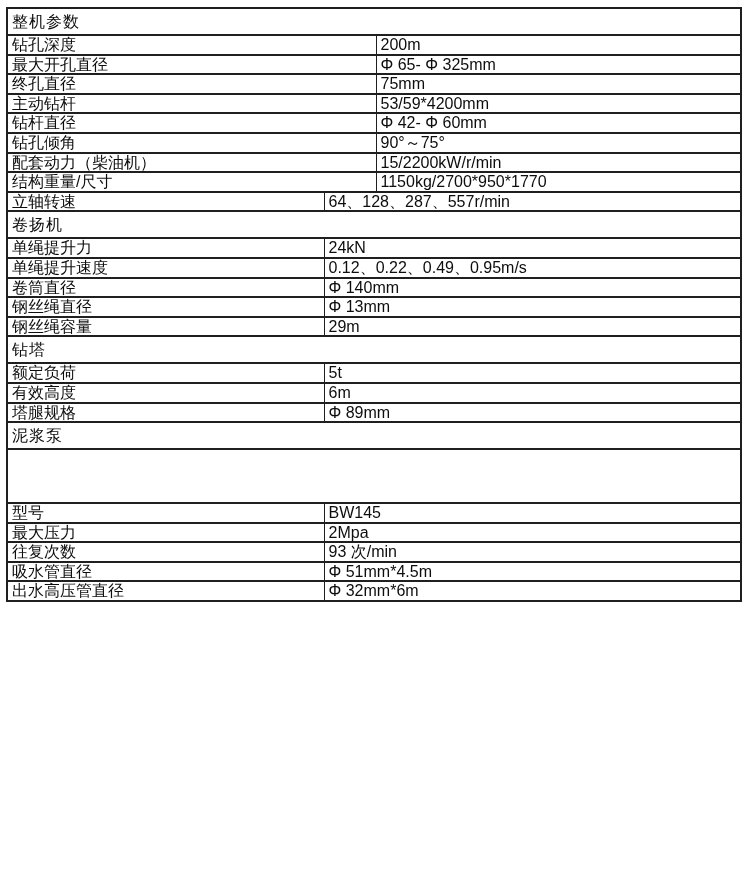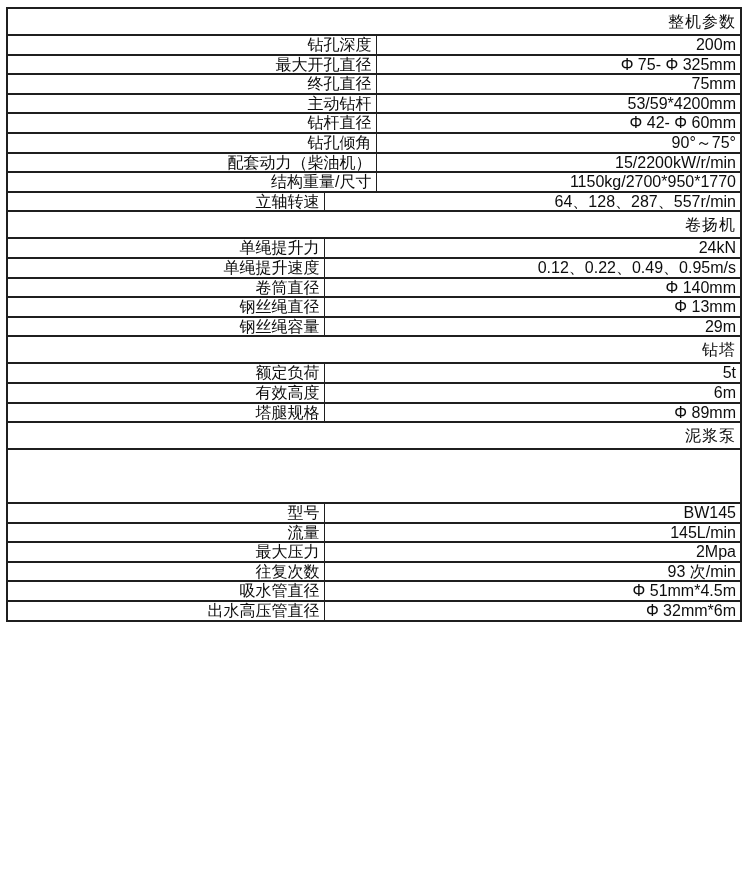--- a/index.html
+++ b/index.html
@@ -24,21 +24,21 @@
     top: 7px;
     width: 734px;
     border-collapse: collapse;
     table-layout: fixed;
     background: #ffffff;
   }
   table.spec td {
     border: 2px solid #1f1f1f;
     border-left-width: 1px;
     border-right-width: 1px;
-    text-align: right;
+    text-align: left;
     vertical-align: middle;
     padding: 0 4px;
     font-size: 16px;
     line-height: 1.1;
     overflow: hidden;
     white-space: nowrap;
   }
   table.spec { border: 2px solid #1f1f1f; }
   tr.r  { height: 16px; }
   tr.hd { height: 27px; }
@@ -62,21 +62,21 @@
     <tbody>
         <tr class="hd">
       <td class="sec" colspan="3">整机参数</td>
     </tr>
     <tr class="r">
       <td colspan="2">钻孔深度</td>
       <td>200m</td>
     </tr>
     <tr class="r">
       <td colspan="2">最大开孔直径</td>
-      <td>Φ 75- Φ 325mm</td>
+      <td>Φ 65- Φ 325mm</td>
     </tr>
     <tr class="r">
       <td colspan="2">终孔直径</td>
       <td>75mm</td>
     </tr>
     <tr class="r">
       <td colspan="2">主动钻杆</td>
       <td>53/59*4200mm</td>
     </tr>
     <tr class="r">
@@ -145,24 +145,20 @@
       <td class="sec" colspan="3">泥浆泵</td>
     </tr>
     <tr class="gap">
       <td colspan="3"></td>
     </tr>
     <tr class="r">
       <td>型号</td>
       <td colspan="2">BW145</td>
     </tr>
     <tr class="r">
-      <td>流量</td>
-      <td colspan="2">145L/min</td>
-    </tr>
-    <tr class="r">
       <td>最大压力</td>
       <td colspan="2">2Mpa</td>
     </tr>
     <tr class="r">
       <td>往复次数</td>
       <td colspan="2">93 次/min</td>
     </tr>
     <tr class="r">
       <td>吸水管直径</td>
       <td colspan="2">Φ 51mm*4.5m</td>

